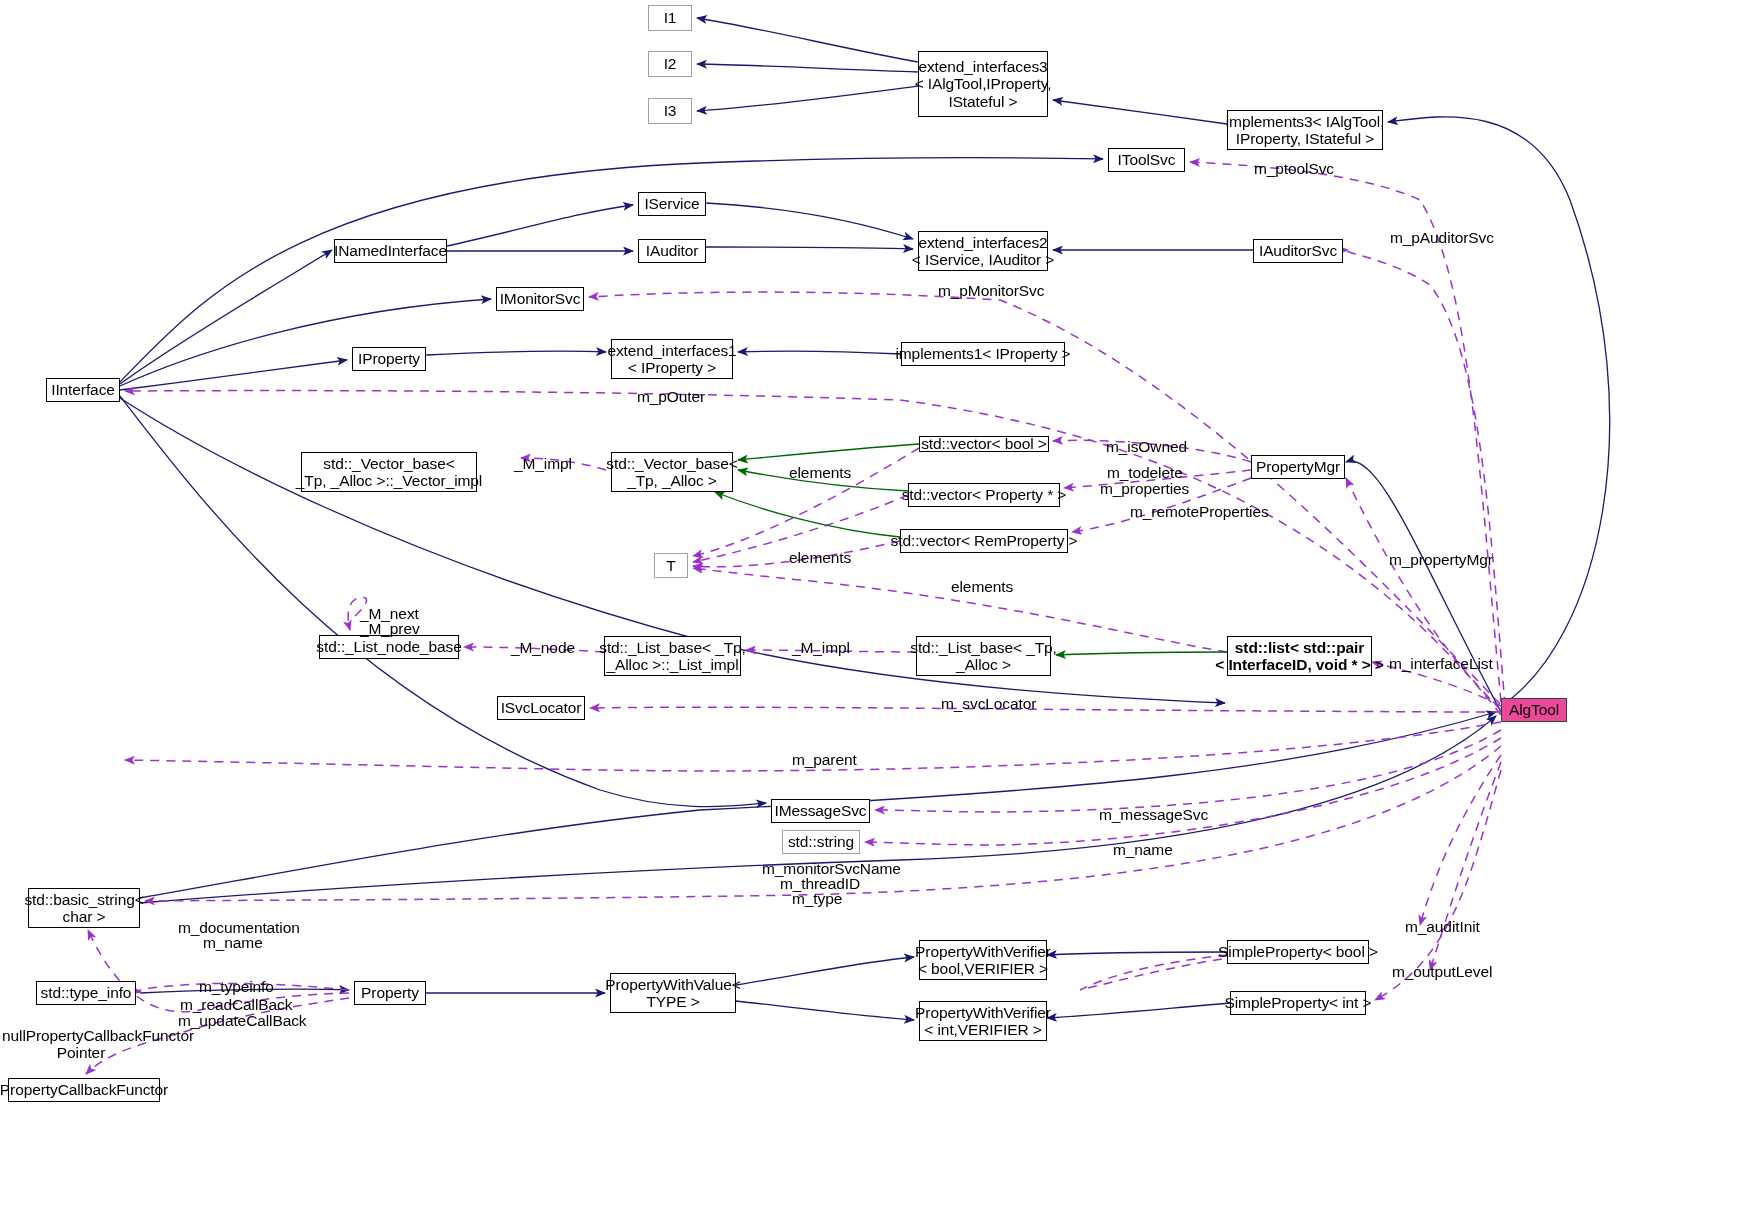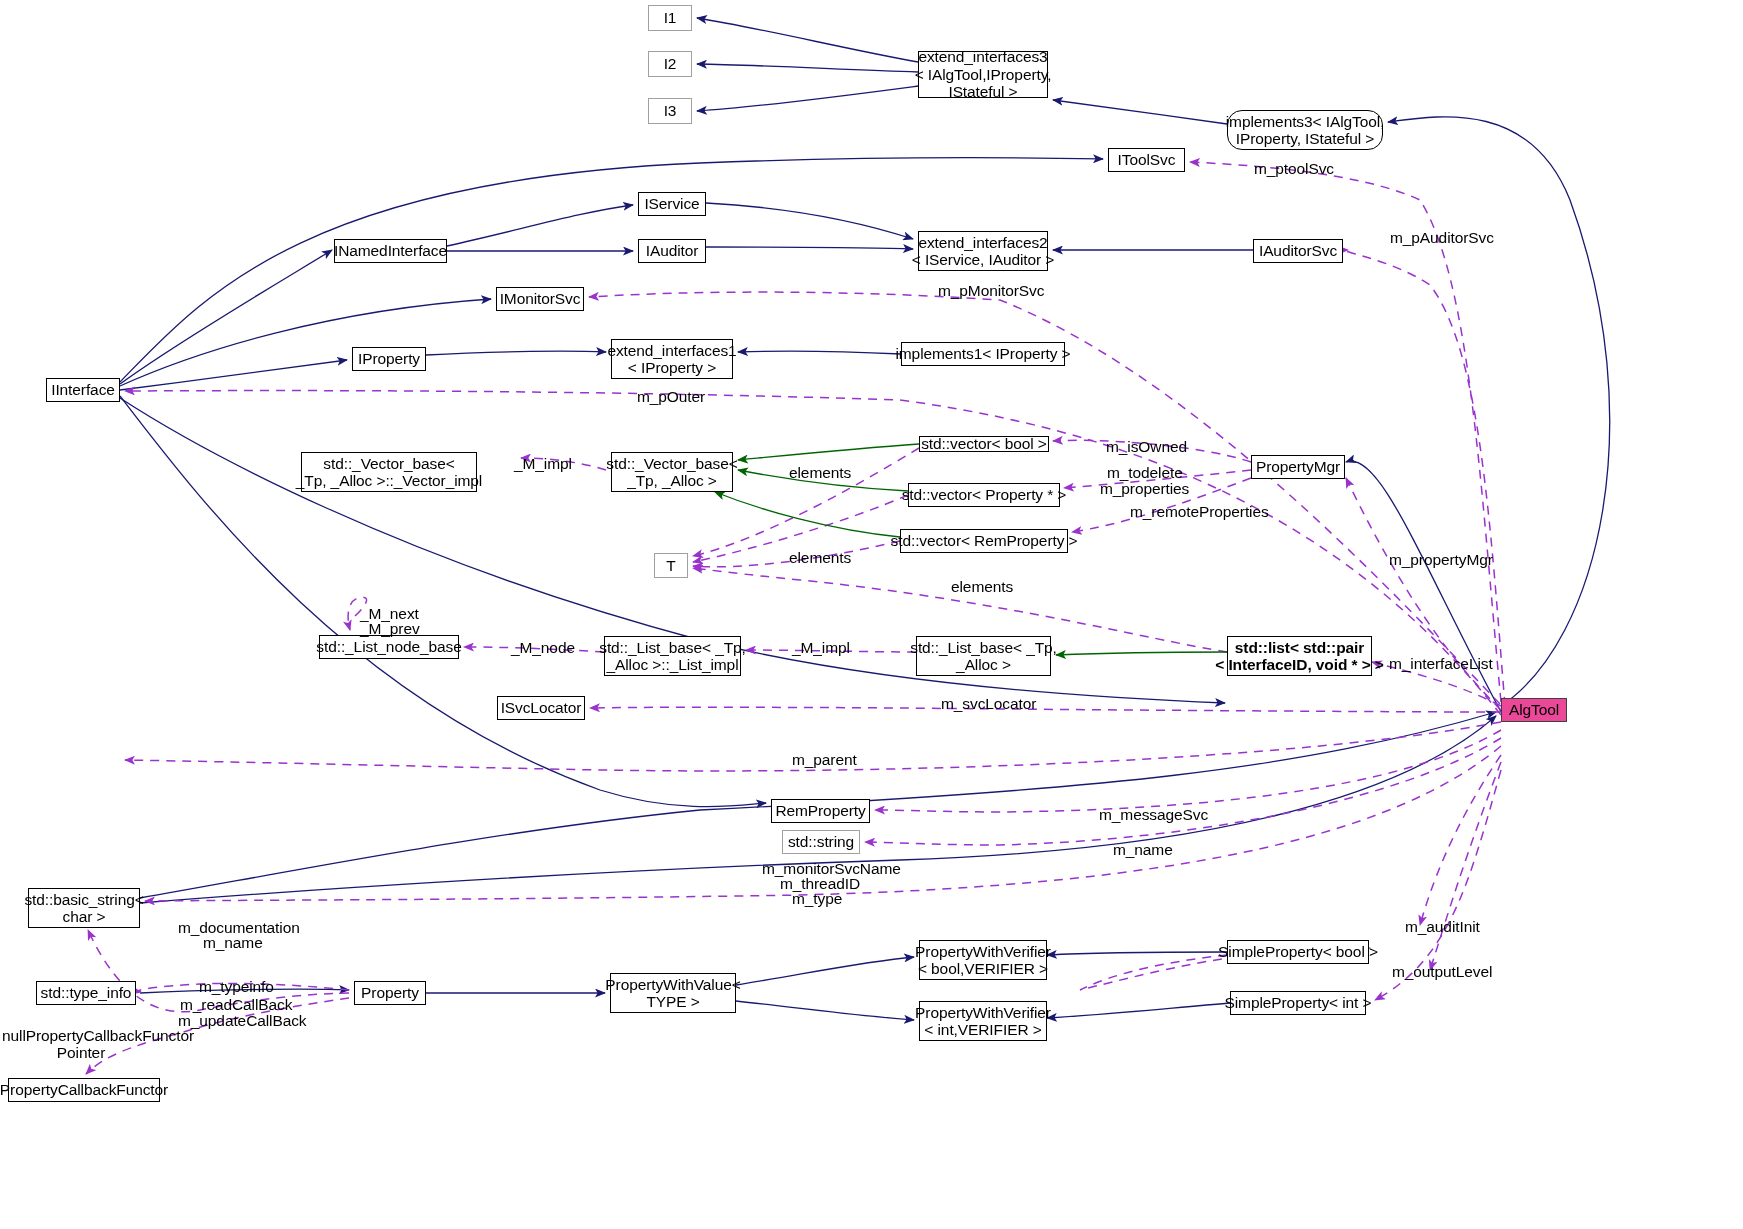--- a/index.html
+++ b/index.html
@@ -139,24 +139,24 @@
       <path d="M919,444 C860,448 790,455 738,460"></path>
       <path d="M908,491 C850,488 790,480 738,470"></path>
       <path d="M900,537 C830,530 760,510 715,492"></path>
       <path d="M1227,652 C1150,652 1080,654 1056,655"></path>
     </g>
   </svg>
 
   <div class="node gray" style="left:648px;top:5px;width:44px;height:26px;">I1</div>
   <div class="node gray" style="left:648px;top:51px;width:44px;height:26px;">I2</div>
   <div class="node gray" style="left:648px;top:98px;width:44px;height:26px;">I3</div>
-  <div class="node" style="left:918px;top:51px;width:130px;height:47px;">extend_interfaces3
+  <div class="node" style="left:918px;top:51px;width:130px;height:66px;">extend_interfaces3
 &lt; IAlgTool,IProperty,
 IStateful &gt;</div>
-  <div class="node" style="left:1227px;top:110px;width:156px;height:40px;border-radius:15px;">implements3&lt; IAlgTool,
+  <div class="node" style="left:1227px;top:110px;width:156px;height:40px;">implements3&lt; IAlgTool,
 IProperty, IStateful &gt;</div>
   <div class="node" style="left:1108px;top:148px;width:77px;height:24px;">IToolSvc</div>
   <div class="node" style="left:638px;top:192px;width:68px;height:24px;">IService</div>
   <div class="node" style="left:334px;top:239px;width:113px;height:24px;">INamedInterface</div>
   <div class="node" style="left:638px;top:239px;width:68px;height:24px;">IAuditor</div>
   <div class="node" style="left:918px;top:231px;width:130px;height:40px;">extend_interfaces2
 &lt; IService, IAuditor &gt;</div>
   <div class="node" style="left:1253px;top:239px;width:90px;height:24px;">IAuditorSvc</div>
   <div class="node" style="left:496px;top:287px;width:88px;height:24px;">IMonitorSvc</div>
   <div class="node" style="left:352px;top:347px;width:74px;height:24px;">IProperty</div>
@@ -175,21 +175,21 @@
   <div class="node gray" style="left:654px;top:553px;width:34px;height:25px;">T</div>
   <div class="node" style="left:319px;top:635px;width:140px;height:24px;">std::_List_node_base</div>
   <div class="node" style="left:604px;top:636px;width:137px;height:40px;">std::_List_base&lt; _Tp,
 _Alloc &gt;::_List_impl</div>
   <div class="node" style="left:916px;top:636px;width:135px;height:40px;">std::_List_base&lt; _Tp,
 _Alloc &gt;</div>
   <div class="node" style="left:1227px;top:636px;width:145px;height:40px;font-weight:bold;">std::list&lt; std::pair
 &lt; InterfaceID, void * &gt; &gt;</div>
   <div class="node" style="left:497px;top:696px;width:88px;height:24px;text-align:center;">ISvcLocator</div>
   <div class="node filled" style="left:1501px;top:698px;width:66px;height:24px;">AlgTool</div>
-  <div class="node" style="left:771px;top:799px;width:99px;height:24px;">RemProperty</div>
+  <div class="node" style="left:771px;top:799px;width:99px;height:24px;">IMessageSvc</div>
   <div class="node gray" style="left:782px;top:830px;width:78px;height:24px;">std::string</div>
   <div class="node" style="left:28px;top:888px;width:112px;height:40px;">std::basic_string&lt;
 char &gt;</div>
   <div class="node" style="left:36px;top:981px;width:100px;height:24px;">std::type_info</div>
   <div class="node" style="left:354px;top:981px;width:72px;height:24px;">Property</div>
   <div class="node" style="left:610px;top:973px;width:126px;height:40px;">PropertyWithValue&lt;
 TYPE &gt;</div>
   <div class="node" style="left:919px;top:940px;width:128px;height:40px;">PropertyWithVerifier
 &lt; bool,VERIFIER &gt;</div>
   <div class="node" style="left:919px;top:1001px;width:128px;height:40px;">PropertyWithVerifier

